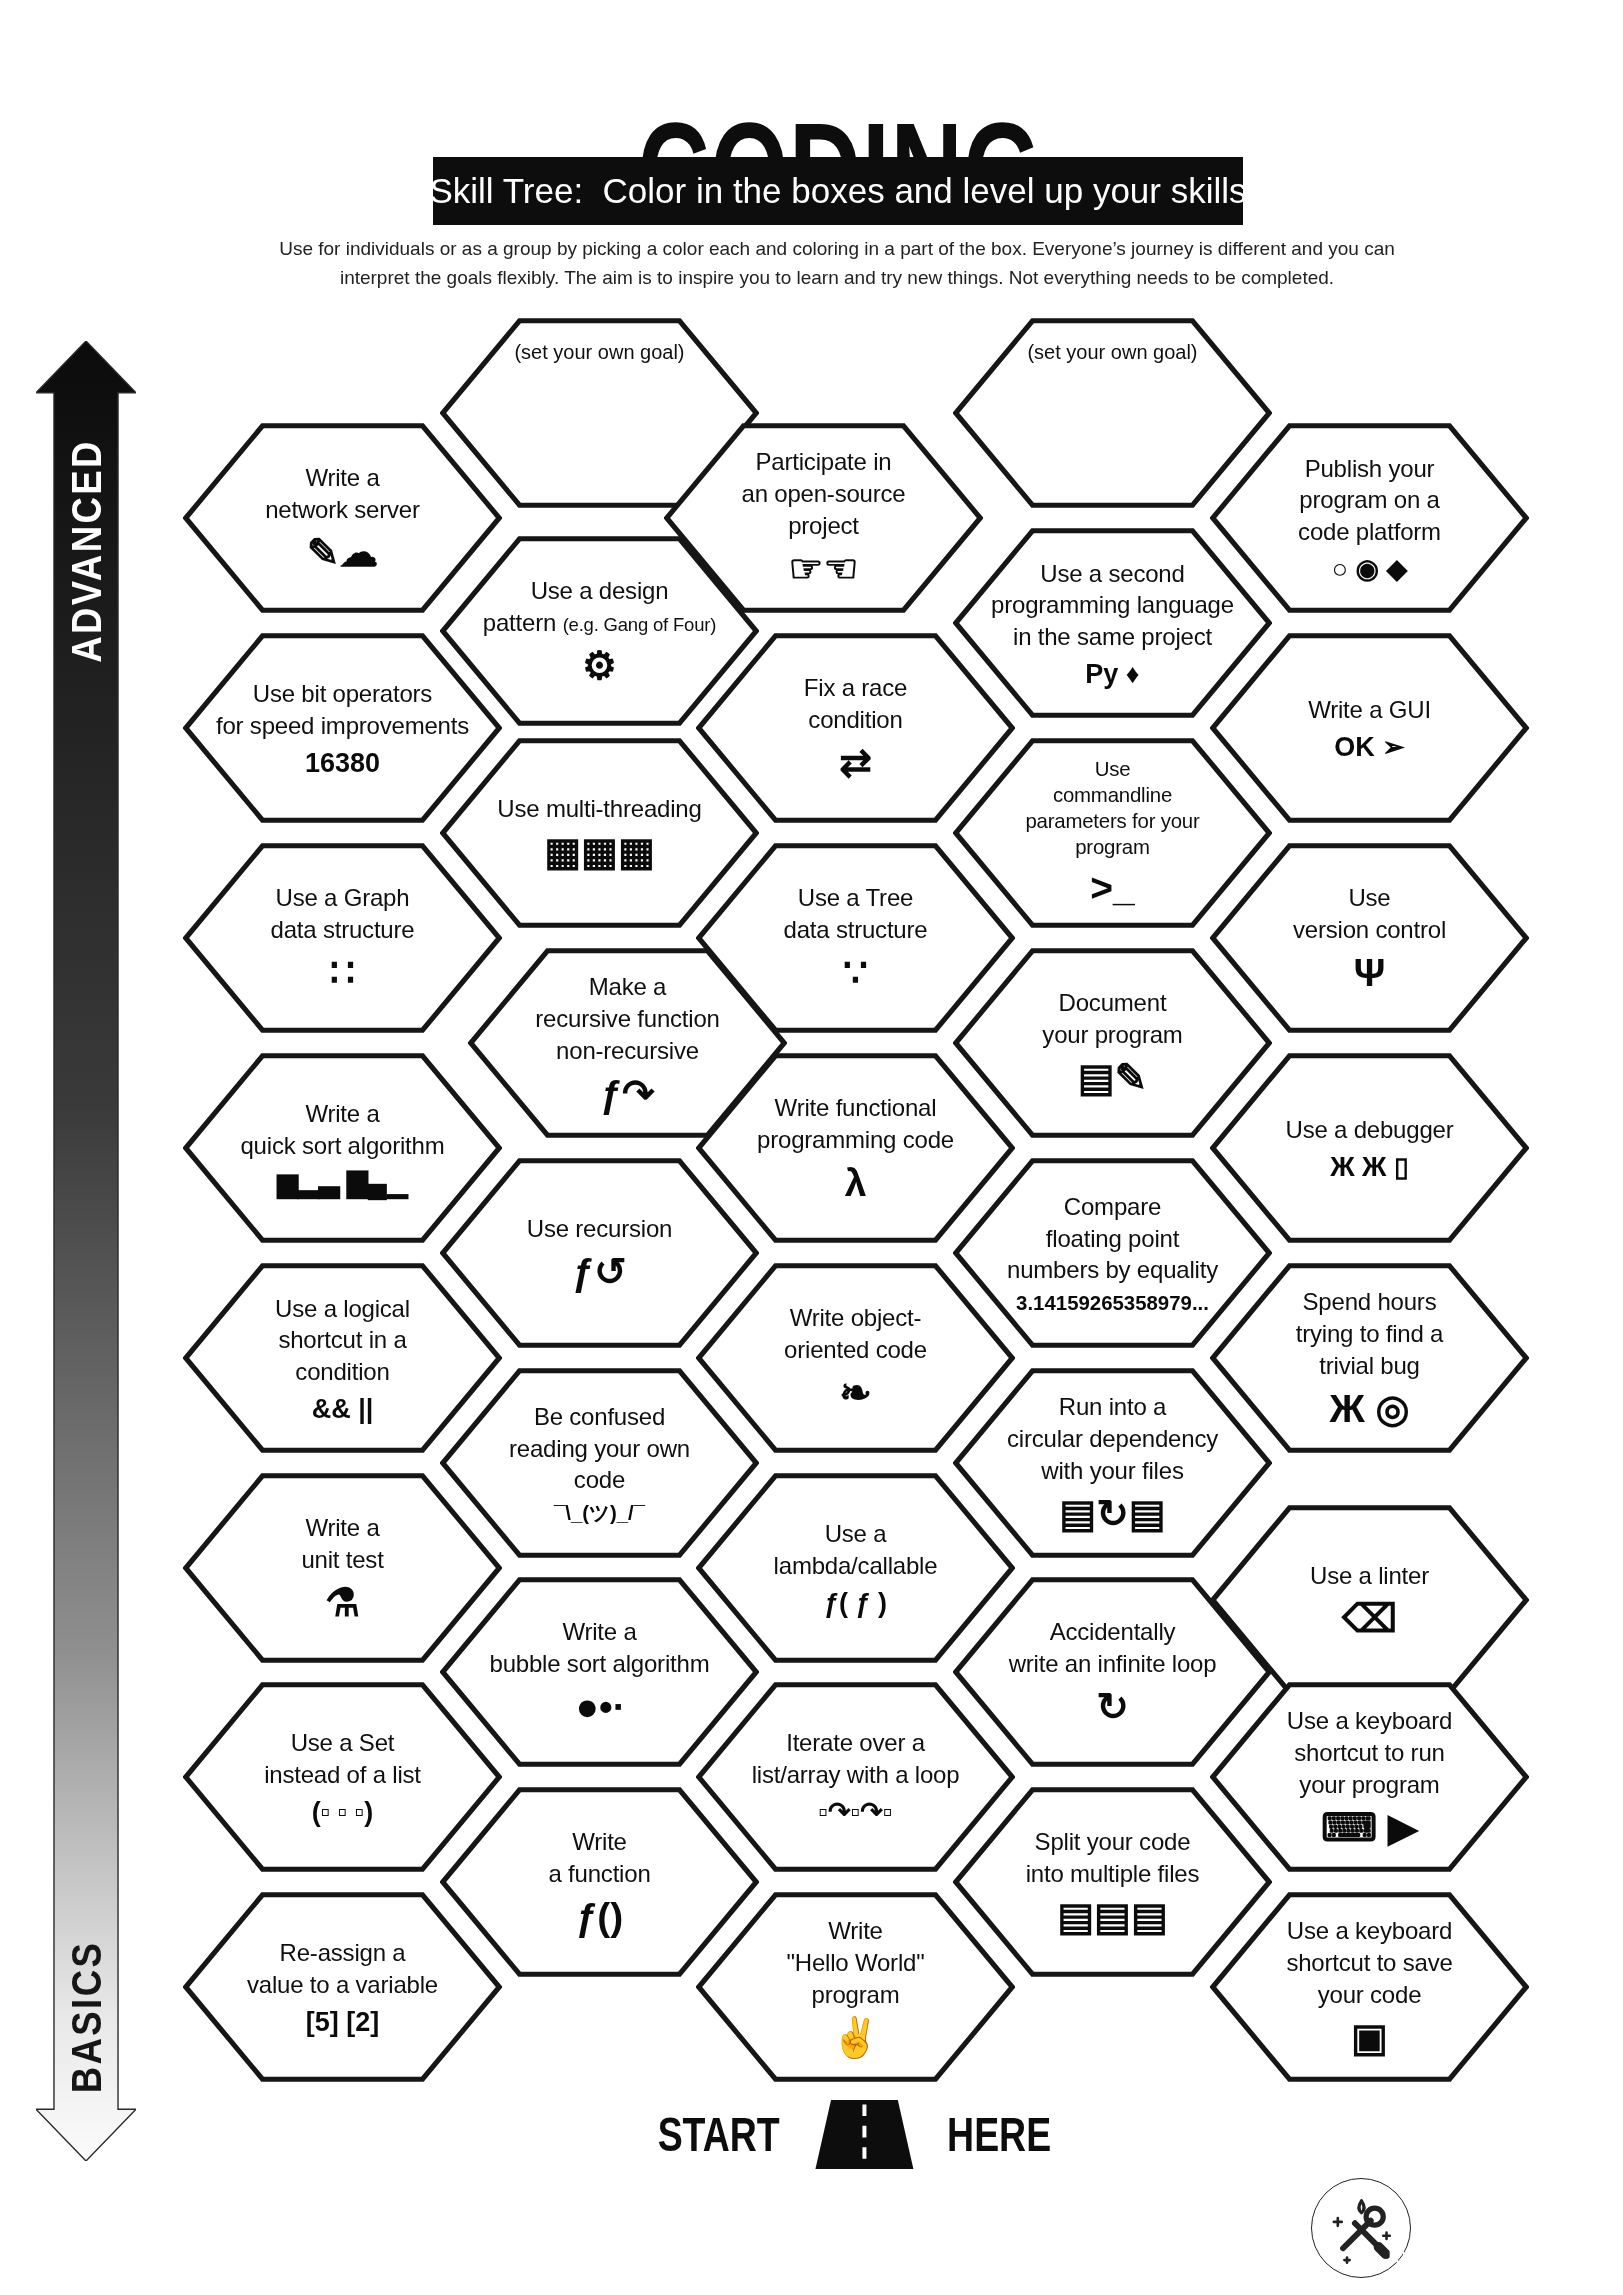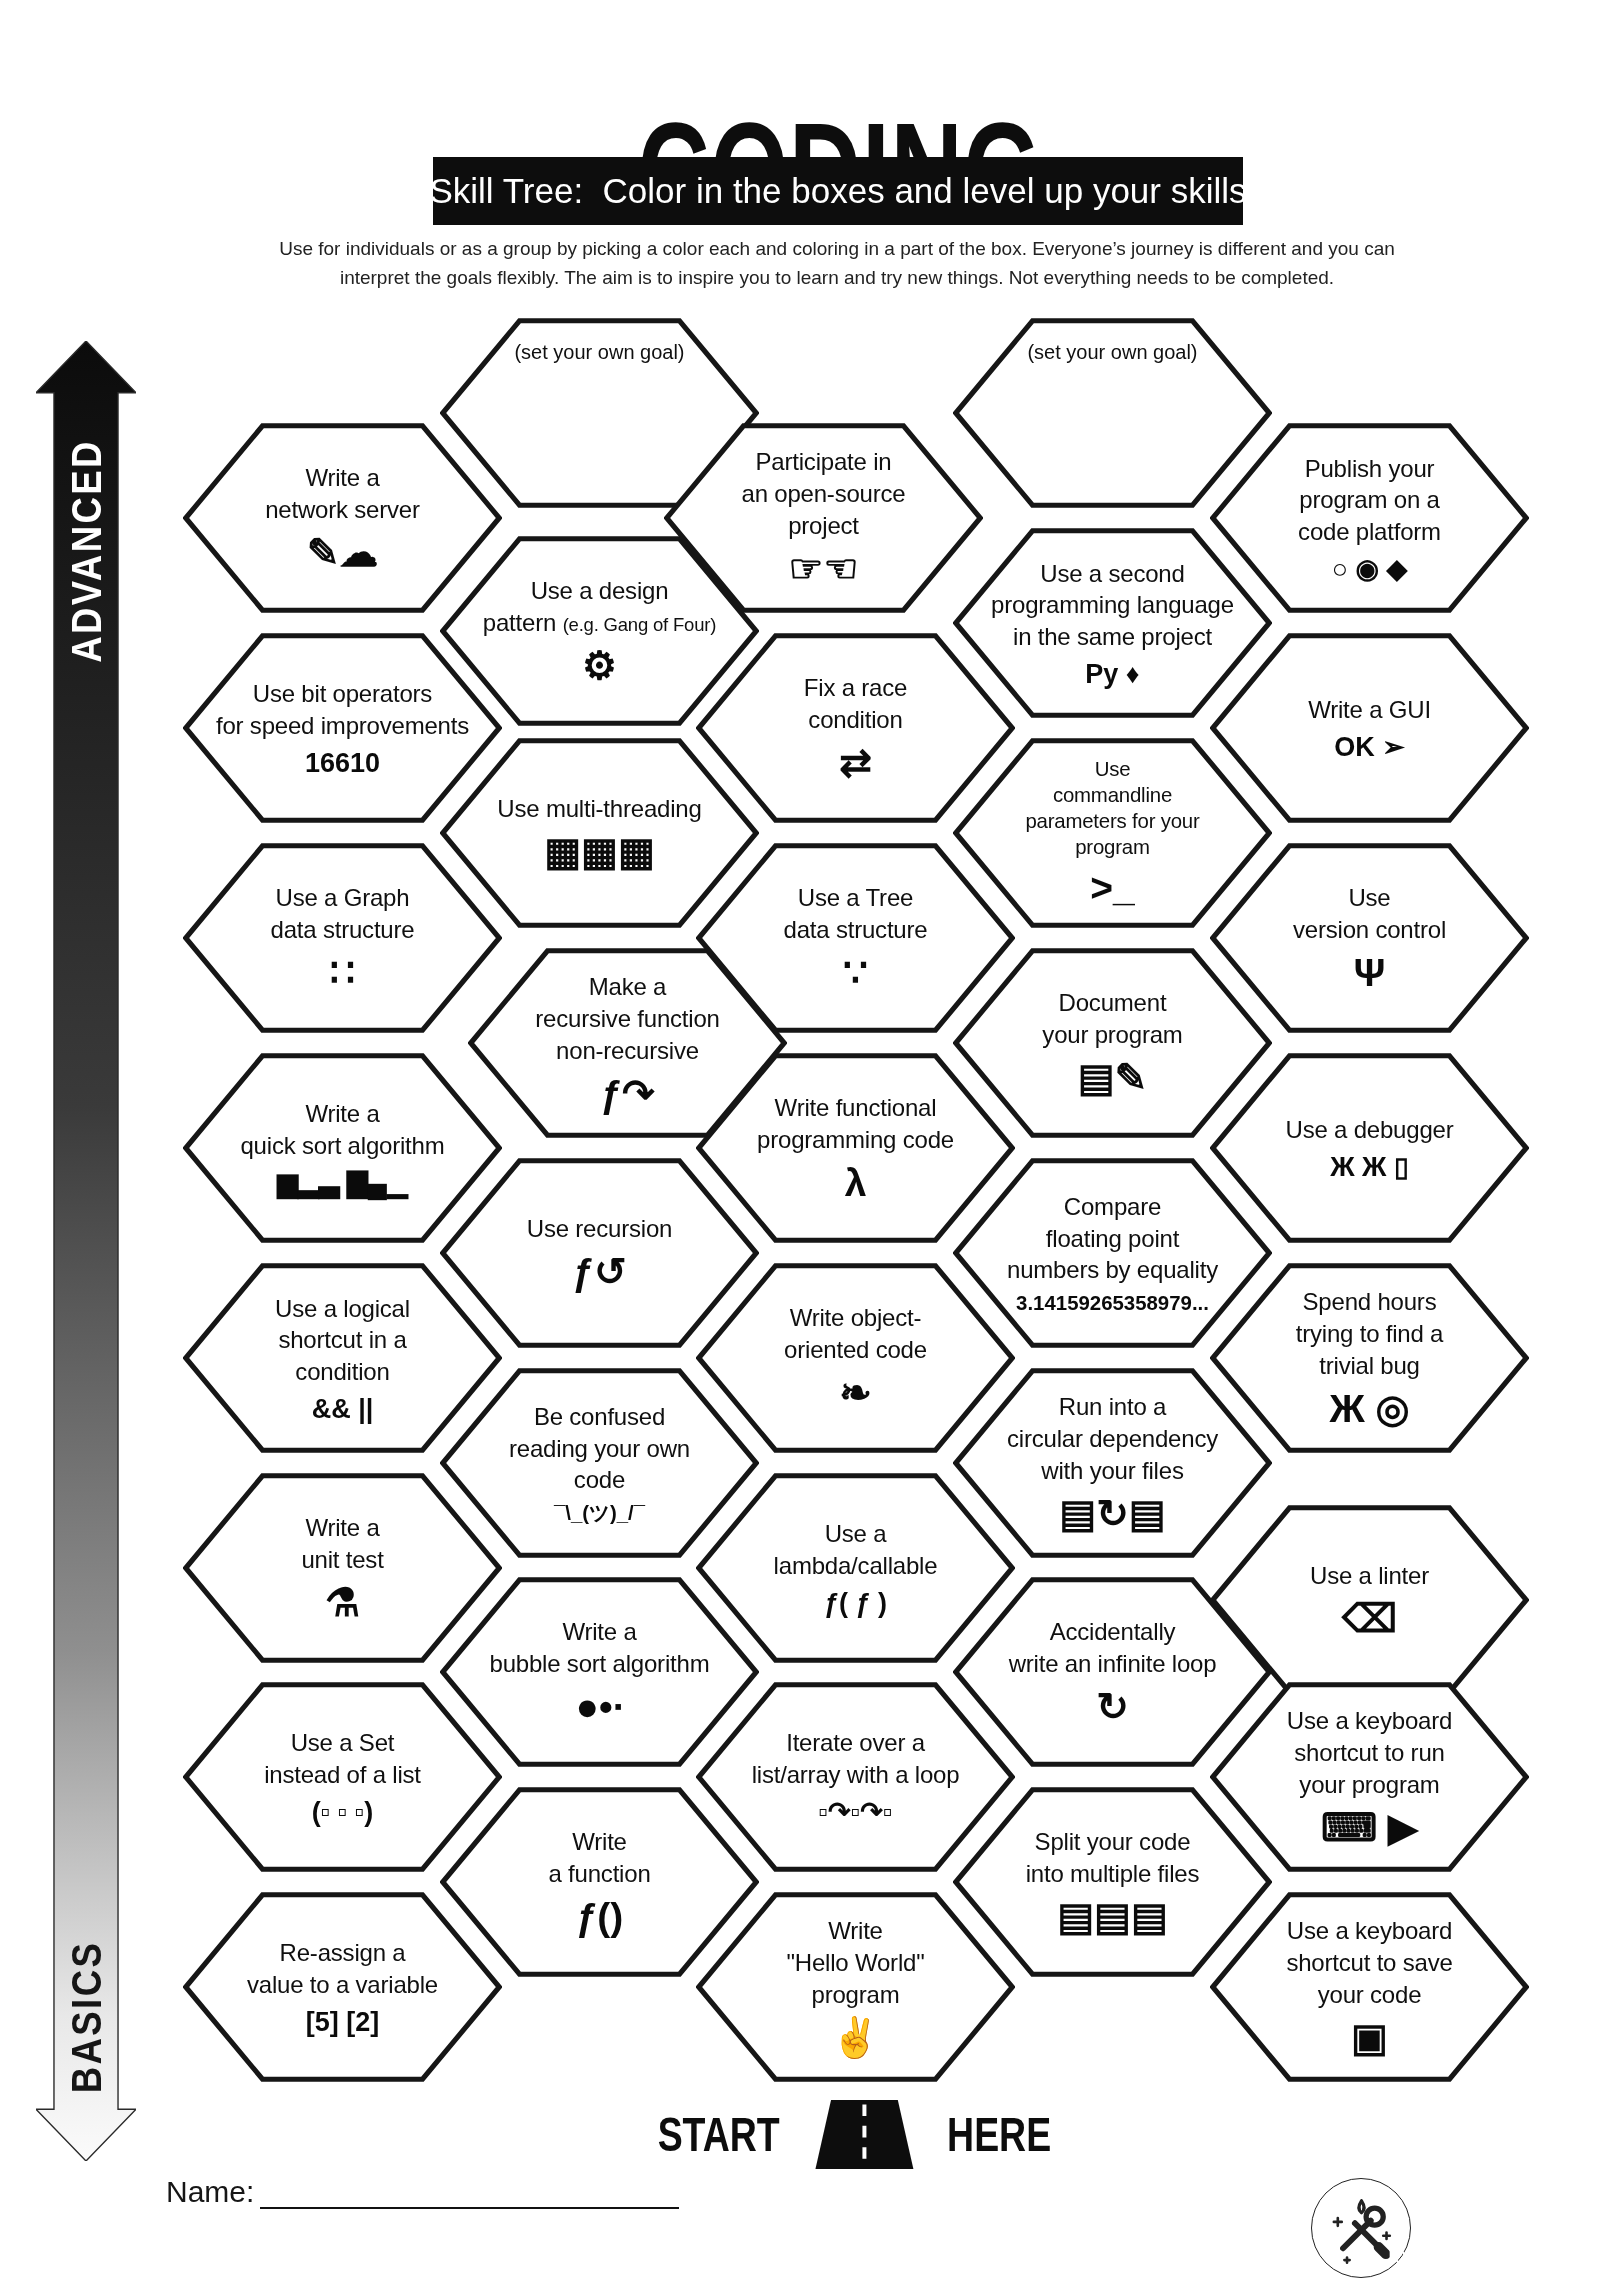--- a/index.html
+++ b/index.html
@@ -97,21 +97,21 @@
         <div class="hex-icon">✎☁</div>
       </div>
     </div>
       <div class="hex" style="left: 183px; top: 633px;">
       <svg class="hex-shape" viewBox="0 0 690 410" preserveAspectRatio="none">
         <polygon points="6,205 172,6 518,6 684,205 518,404 172,404"></polygon>
       </svg>
       <div class="hex-content">
         <div class="hex-label"><span class="lab-main">Use bit operators
 for speed improvements</span><span class="lab-note"></span></div>
-        <div class="hex-icon mid">16610</div>
+        <div class="hex-icon mid">16380</div>
       </div>
     </div>
       <div class="hex" style="left: 183px; top: 843px;">
       <svg class="hex-shape" viewBox="0 0 690 410" preserveAspectRatio="none">
         <polygon points="6,205 172,6 518,6 684,205 518,404 172,404"></polygon>
       </svg>
       <div class="hex-content">
         <div class="hex-label"><span class="lab-main">Use a Graph
 data structure</span><span class="lab-note"></span></div>
         <div class="hex-icon">∷</div>
@@ -498,24 +498,20 @@
 
   <div class="start-here">
     <span class="start-word">START</span>
     <svg class="road" viewBox="0 0 220 155">
       <path d="M35,0 L185,0 L220,155 L0,155 Z"></path>
       <line x1="110" y1="10" x2="110" y2="148" stroke="#ffffff" stroke-width="9" stroke-dasharray="26 22"></line>
     </svg>
     <span class="start-word">HERE</span>
   </div>
 
-  <div class="name-row">
-    <span class="name-label">Name:</span>
-    <span class="name-line"></span>
-  </div>
 
   <div class="icons-credit">Icons by Icons8.com
 and nerdfonts.com</div>
   <div class="badge">
     <svg viewBox="0 0 120 120">
       <path d="M32 90 L74 48" stroke-width="9"></path>
       <circle cx="80" cy="42" r="13" stroke-width="8"></circle>
       <path d="M86 88 L50 52" stroke-width="9"></path>
       <path d="M86 88 L97 99" stroke-width="15"></path>
       <path d="M60 18 q8 12 0 18 q-8 -6 0 -18" stroke-width="5"></path>

